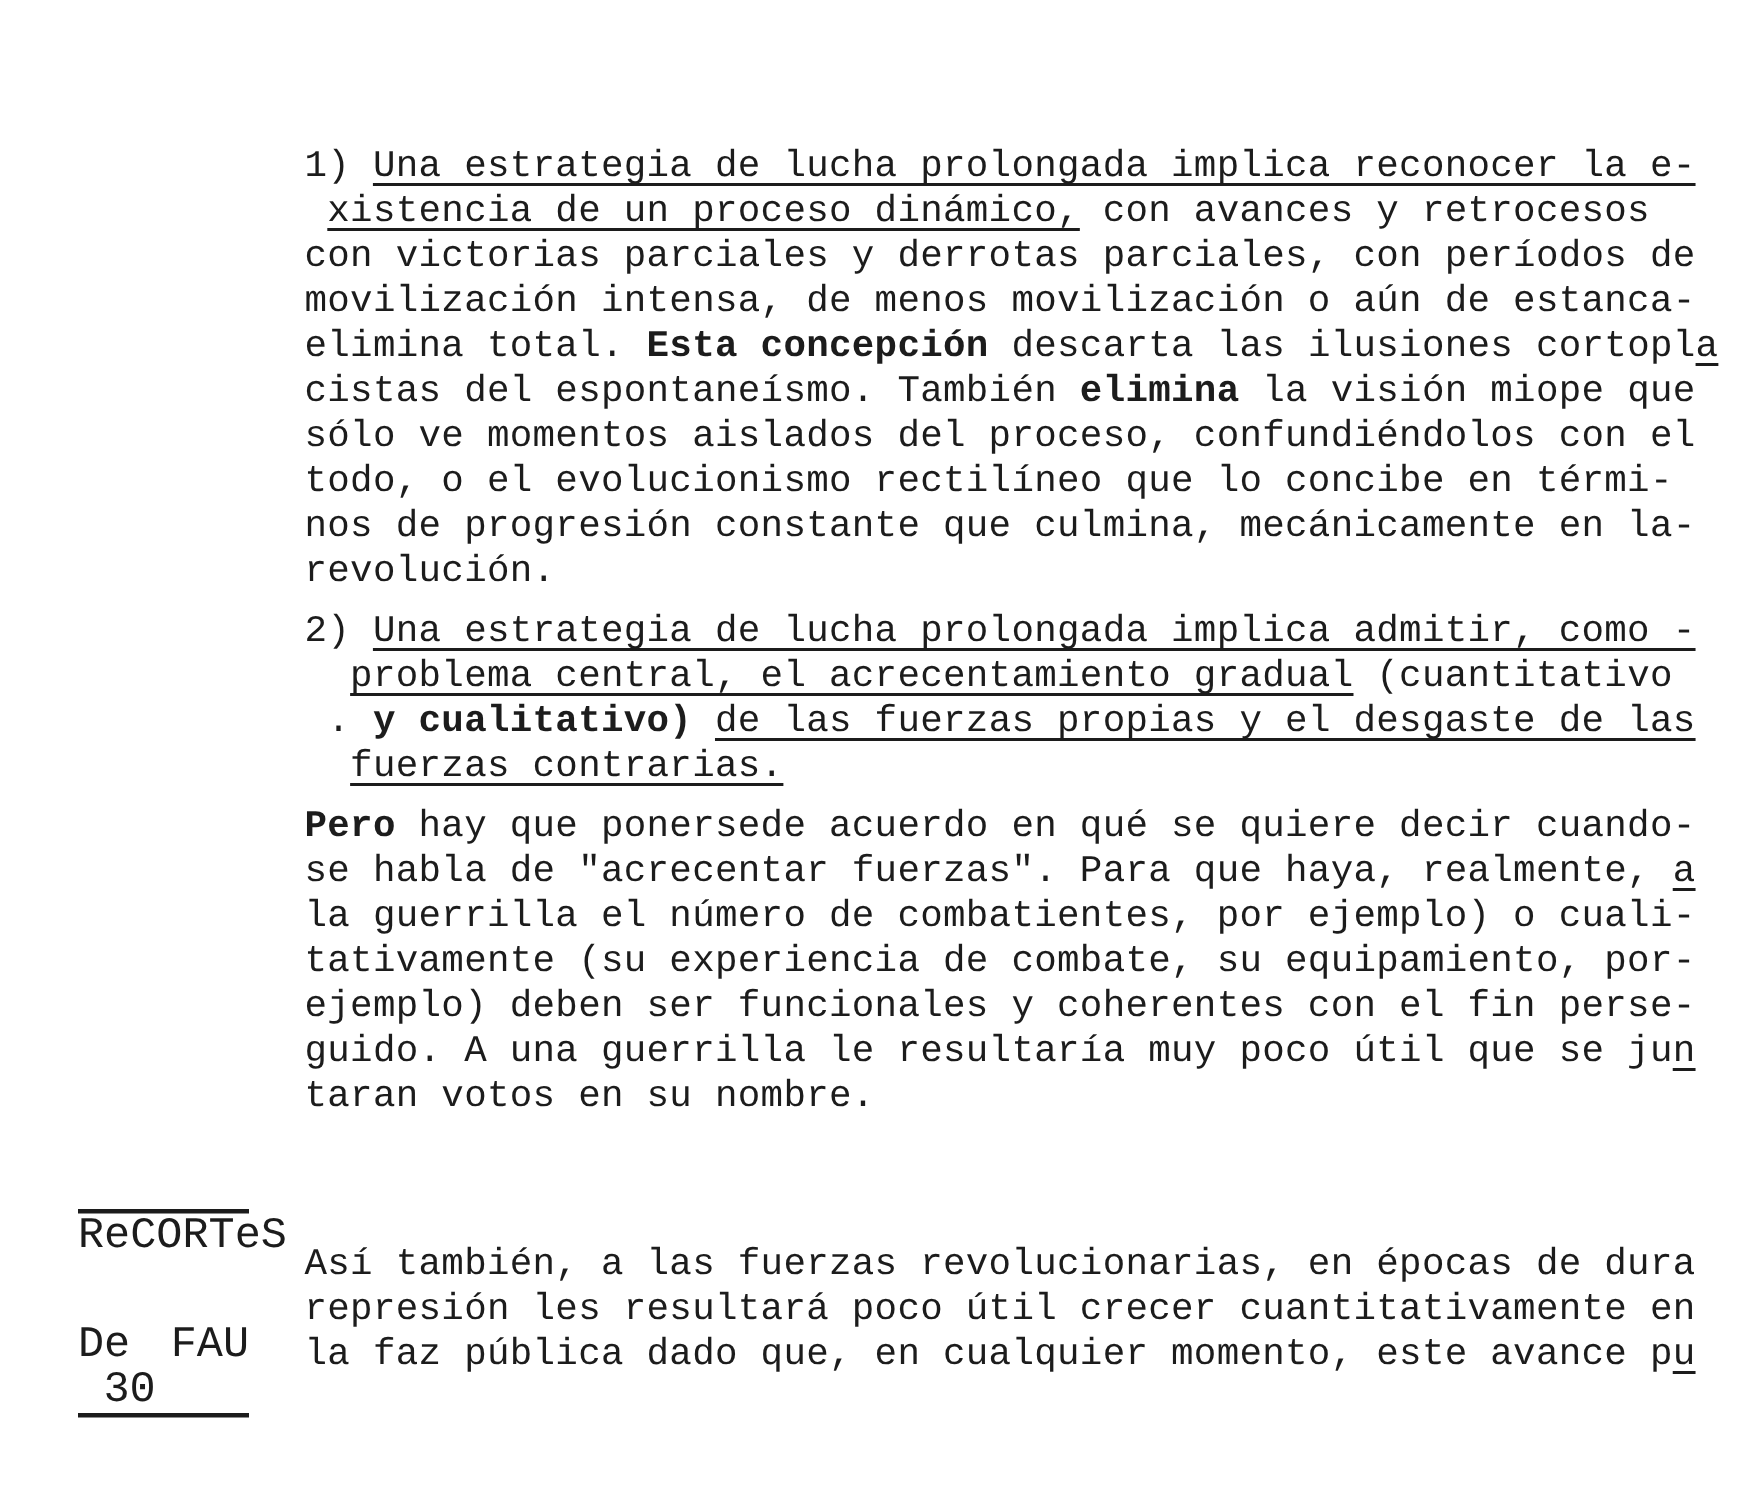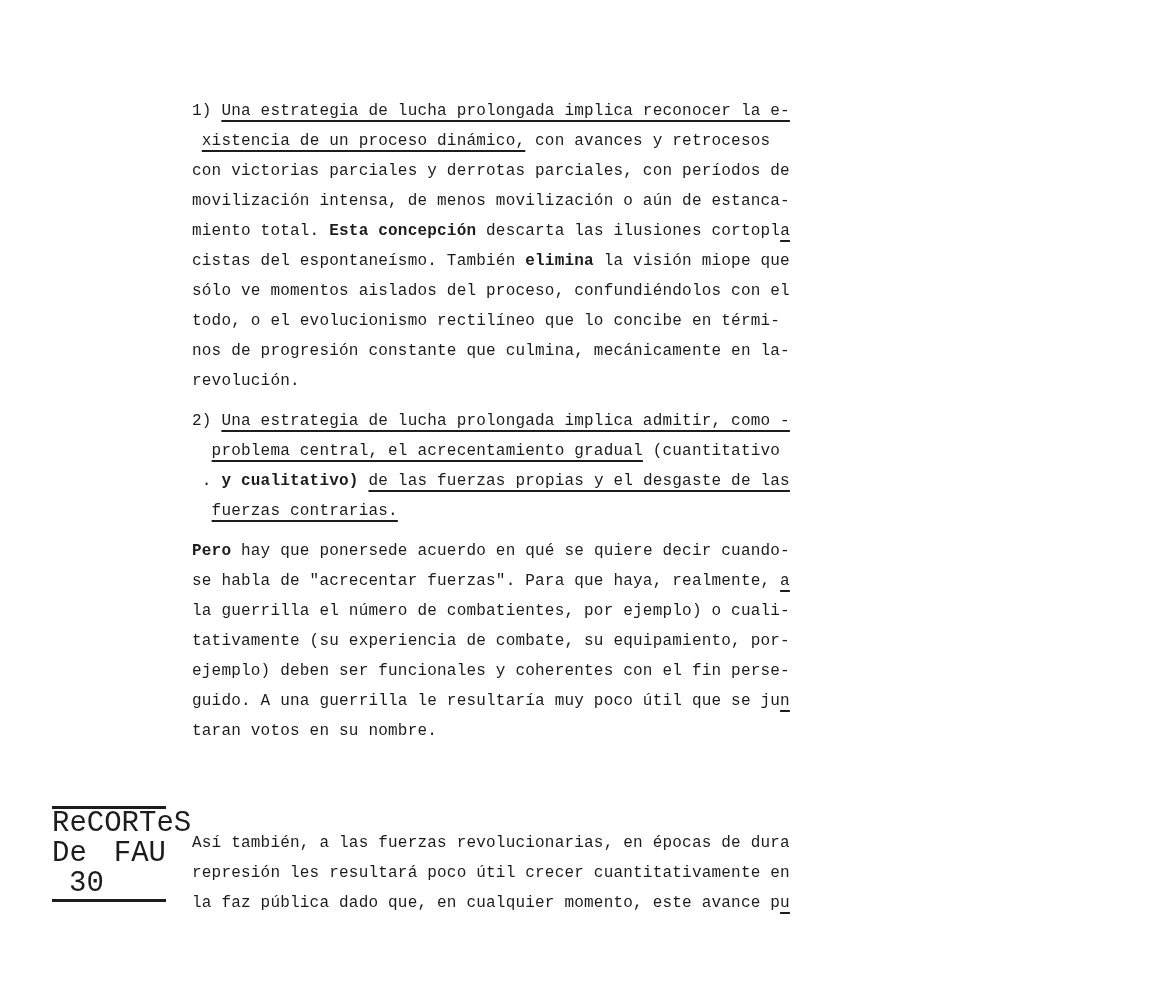--- a/index.html
+++ b/index.html
@@ -23,22 +23,22 @@
   }
   
   .doc {
     position: absolute;
     left: 192px;
     top: 0;
     width: 950px;
   }
   .para {
     position: absolute;
-    left: 0;
-    font-size: 16px;
+    left: 11px;
+    font-size: 25px;
     line-height: 30px;
     letter-spacing: 0.2px;
   }
   .line {
     white-space: pre;
     height: 30px;
   }
   .u {
     text-decoration: underline;
     text-decoration-thickness: 2px;
@@ -56,20 +56,21 @@
     font-size: 29px;
     line-height: 30px;
     border-top: 3px solid #1c1c1c;
   }
   .mn-title {
     white-space: pre;
   }
   .mn-row {
     display: flex;
     justify-content: space-between;
+    margin-top: 43px;
   }
   .mn-num {
     padding-left: 17px;
     border-bottom: 3px solid #1c1c1c;
   }
 </style>
 </head>
 <body>
 
 <div class="page">
@@ -82,21 +83,21 @@
     </div>
     <div class="mn-num">30</div>
   </div>
 
   <div class="doc">
       <div class="para" style="top: 96px;">
         <div class="line"><span>1) </span><span class="u">Una estrategia de lucha prolongada implica reconocer la e-</span></div>
         <div class="line"><span> </span><span class="u">xistencia de un proceso dinámico,</span><span> con avances y retrocesos</span></div>
         <div class="line"><span>con victorias parciales y derrotas parciales, con períodos de</span></div>
         <div class="line"><span>movilización intensa, de menos movilización o aún de estanca-</span></div>
-        <div class="line"><span>miento total. </span><span class="b">Esta concepción</span><span> descarta las ilusiones cortopl</span><span class="u">a</span></div>
+        <div class="line"><span>elimina total. </span><span class="b">Esta concepción</span><span> descarta las ilusiones cortopl</span><span class="u">a</span></div>
         <div class="line"><span>cistas del espontaneísmo. También </span><span class="b">elimina</span><span> la visión miope que</span></div>
         <div class="line"><span>sólo ve momentos aislados del proceso, confundiéndolos con el</span></div>
         <div class="line"><span>todo, o el evolucionismo rectilíneo que lo concibe en térmi-</span></div>
         <div class="line"><span>nos de progresión constante que culmina, mecánicamente en la-</span></div>
         <div class="line"><span>revolución.</span></div>
       </div>
       <div class="para" style="top: 406px;">
         <div class="line"><span>2) </span><span class="u">Una estrategia de lucha prolongada implica admitir, como -</span></div>
         <div class="line"><span>  </span><span class="u">problema central, el acrecentamiento gradual</span><span> (cuantitativo</span></div>
         <div class="line"><span> . </span><span class="b">y cualitativo)</span><span> </span><span class="u">de las fuerzas propias y el desgaste de las</span></div>

